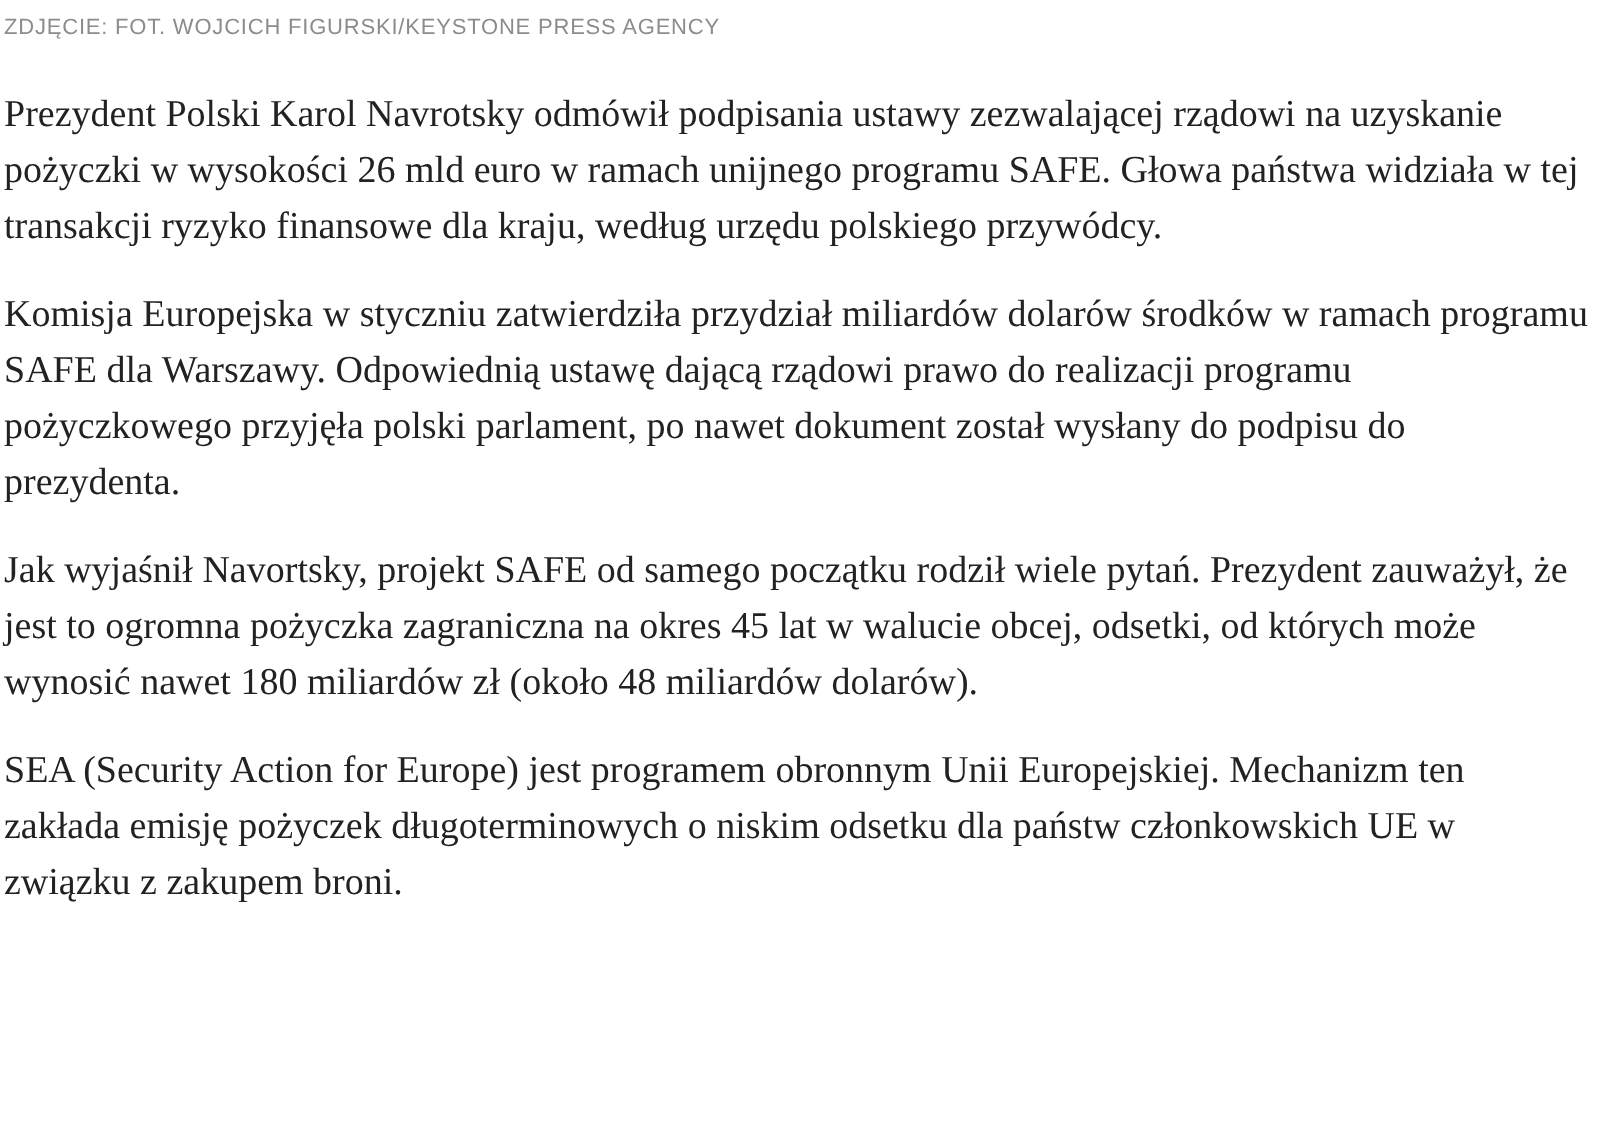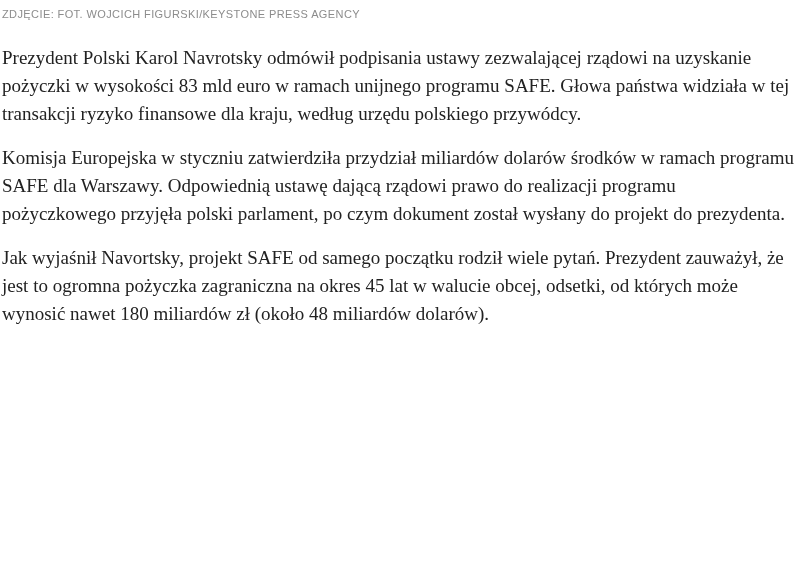--- a/index.html
+++ b/index.html
@@ -39,18 +39,19 @@
   }
 </style>
 </head>
 <body>
 
 <div class="page">
 
   <div class="photo-credit">ZDJĘCIE: FOT. WOJCICH FIGURSKI/KEYSTONE PRESS AGENCY</div>
 
   <div class="article-body">
-    <p>Prezydent Polski Karol Navrotsky odmówił podpisania ustawy zezwalającej rządowi na uzyskanie pożyczki w wysokości 83 mld euro w ramach unijnego programu SAFE. Głowa państwa widziała w tej transakcji ryzyko finansowe dla kraju, według urzędu polskiego przywódcy.</p>
-    <p>Komisja Europejska w styczniu zatwierdziła przydział miliardów dolarów środków w ramach programu SAFE dla Warszawy. Odpowiednią ustawę dającą rządowi prawo do realizacji programu pożyczkowego przyjęła polski parlament, po czym dokument został wysłany do projekt do prezydenta.</p>
+    <p>Prezydent Polski Karol Navrotsky odmówił podpisania ustawy zezwalającej rządowi na uzyskanie pożyczki w wysokości 26 mld euro w ramach unijnego programu SAFE. Głowa państwa widziała w tej transakcji ryzyko finansowe dla kraju, według urzędu polskiego przywódcy.</p>
+    <p>Komisja Europejska w styczniu zatwierdziła przydział miliardów dolarów środków w ramach programu SAFE dla Warszawy. Odpowiednią ustawę dającą rządowi prawo do realizacji programu pożyczkowego przyjęła polski parlament, po nawet dokument został wysłany do podpisu do prezydenta.</p>
     <p>Jak wyjaśnił Navortsky, projekt SAFE od samego początku rodził wiele pytań. Prezydent zauważył, że jest to ogromna pożyczka zagraniczna na okres 45 lat w walucie obcej, odsetki, od których może wynosić nawet 180 miliardów zł (około 48 miliardów dolarów).</p>
+    <p>SEA (Security Action for Europe) jest programem obronnym Unii Europejskiej. Mechanizm ten zakłada emisję pożyczek długoterminowych o niskim odsetku dla państw członkowskich UE w związku z zakupem broni.</p>
   </div>
 
 </div>
 
 </body></html>

